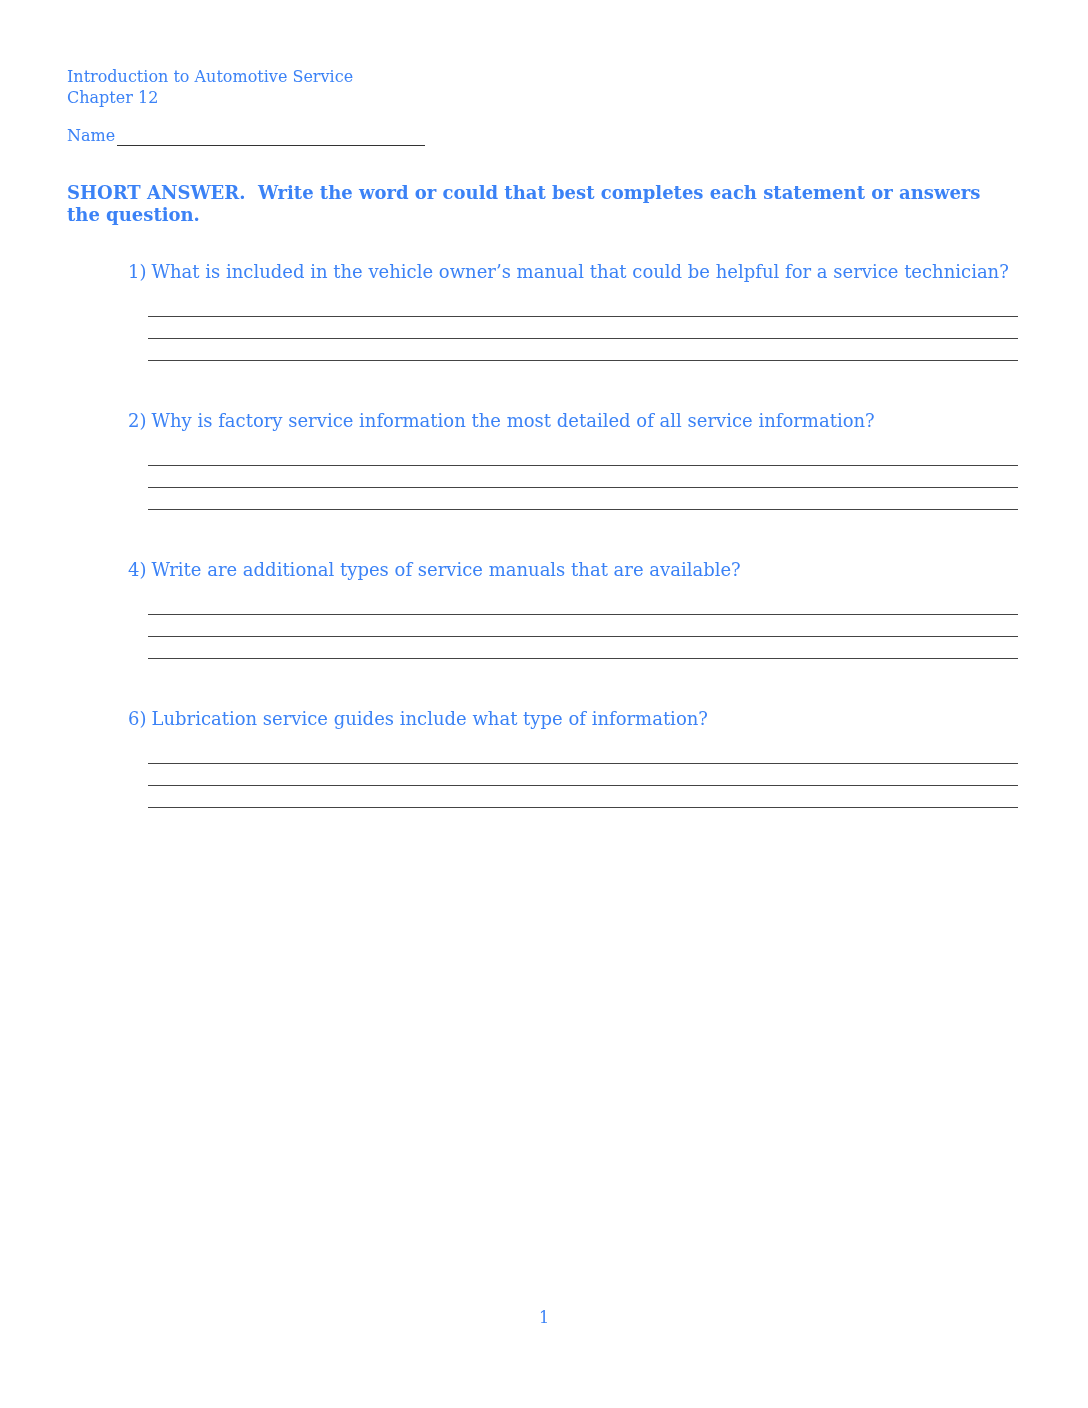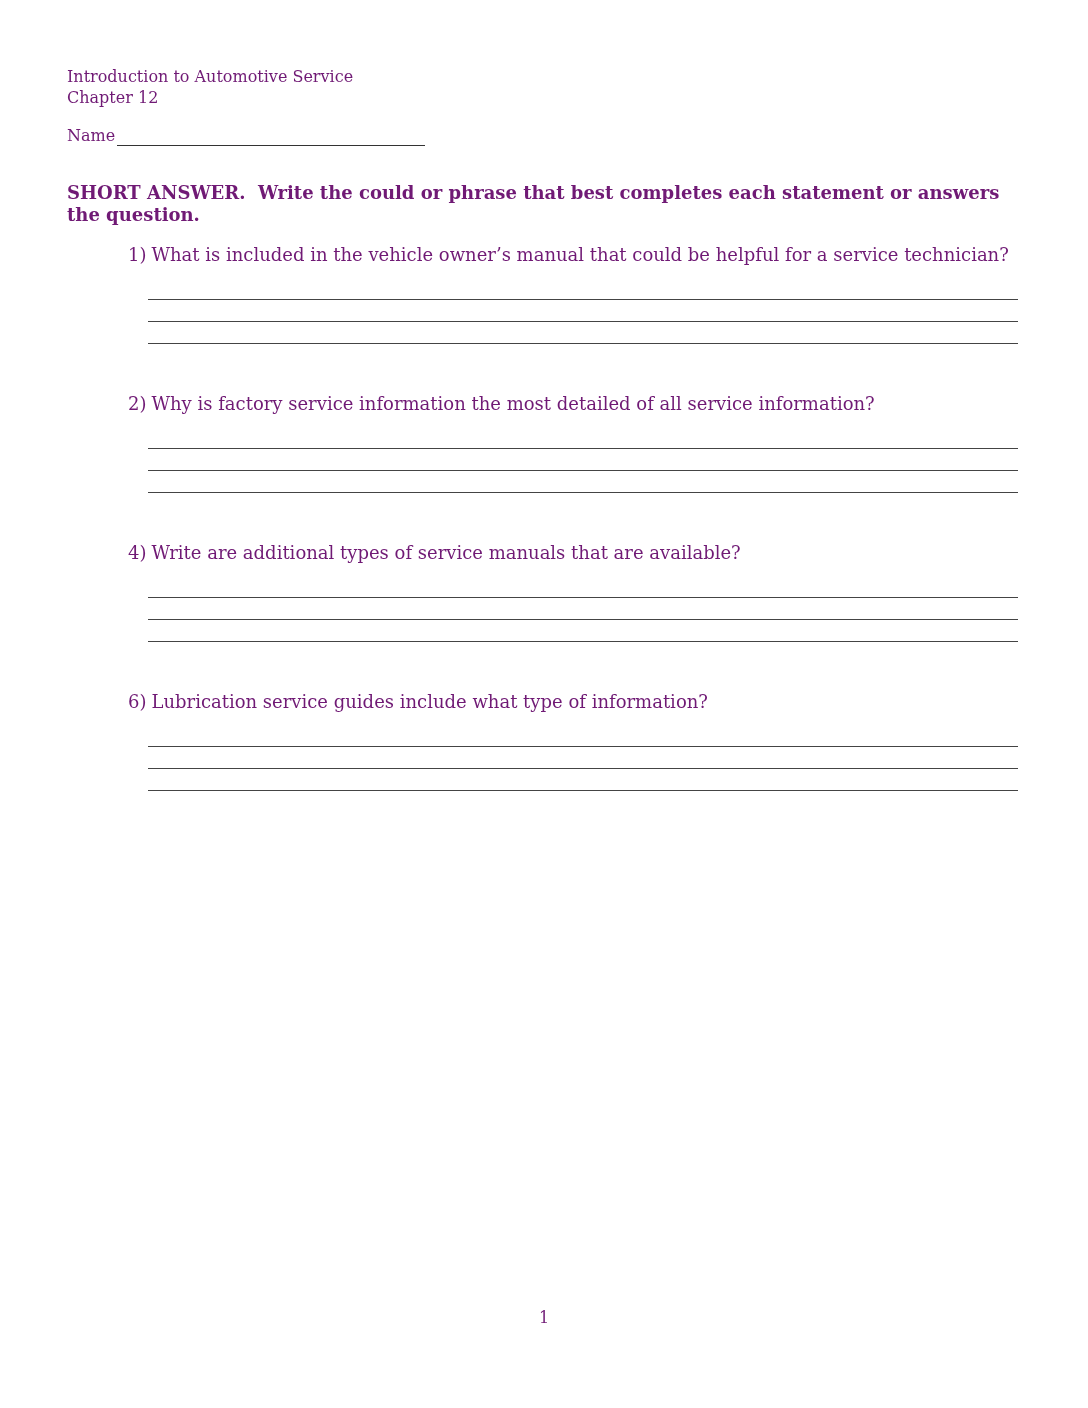--- a/index.html
+++ b/index.html
@@ -4,21 +4,21 @@
 <style>
   * { margin: 0; padding: 0; box-sizing: border-box; }
   html, body { background: #ffffff; }
   .page {
     position: relative;
     width: 1088px;
     height: 1408px;
     margin: 0 auto;
     background: #ffffff;
     font-family: "DejaVu Serif", "Liberation Serif", serif;
-    color: #701a75;
+    color: #3b82f6;
     overflow: hidden;
   }
   .content {
     padding: 66px 70px 0 67px;
   }
   .header-line {
     font-size: 16px;
     line-height: 21px;
   }
   .name-row {
@@ -42,21 +42,21 @@
     font-weight: bold;
     white-space: pre-wrap;
   }
   .questions {
     margin-left: 61px;
   }
   .question {
     margin-top: 49px;
   }
   .question:first-child {
-    margin-top: 18px;
+    margin-top: 35px;
   }
   .question-text {
     font-size: 18px;
     line-height: 22px;
   }
   .question-number {
     margin-right: 5px;
   }
   .answer-area {
     margin-top: 12px;
@@ -82,21 +82,21 @@
   <div class="content">
 
     <div class="header-line">Introduction to Automotive Service</div>
     <div class="header-line">Chapter 12</div>
 
     <div class="name-row">
       <span>Name</span>
       <span class="name-underline"></span>
     </div>
 
-    <div class="section-heading">SHORT ANSWER.  Write the could or phrase that best completes each statement or answers the question.</div>
+    <div class="section-heading">SHORT ANSWER.  Write the word or could that best completes each statement or answers the question.</div>
 
     <div class="questions">
   <div class="question">
     <div class="question-text">
       <span class="question-number">1)</span><span>What is included in the vehicle owner’s manual that could be helpful for a service technician?</span>
     </div>
     <div class="answer-area">
             <div class="answer-line"></div>
             <div class="answer-line"></div>
             <div class="answer-line"></div>

